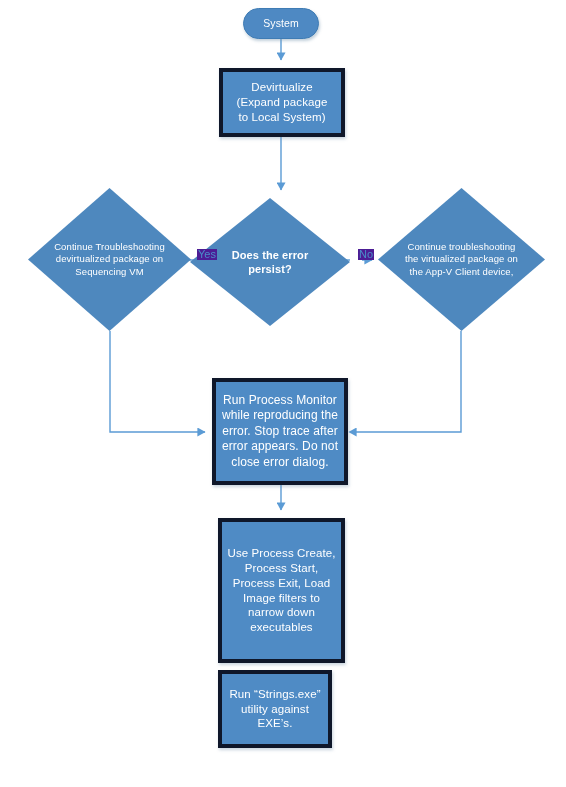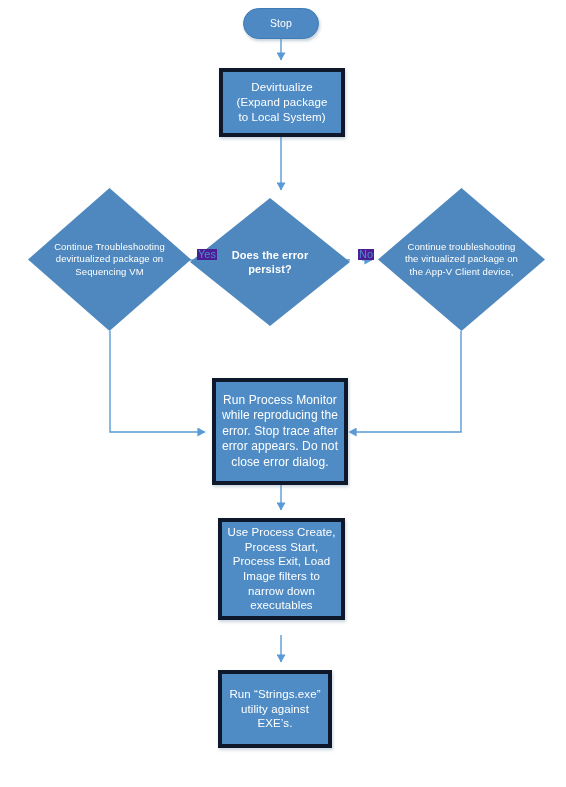--- a/index.html
+++ b/index.html
@@ -64,21 +64,21 @@
     width: 126px; height: 69px;
     font-size: 11.5px;
   }
   #n-procmon {
     left: 212px; top: 378px;
     width: 136px; height: 107px;
     font-size: 12px;
   }
   #n-filters {
     left: 218px; top: 518px;
-    width: 127px; height: 102px;
+    width: 127px; height: 145px;
     font-size: 11.5px;
   }
   #n-strings {
     left: 218px; top: 670px;
     width: 114px; height: 78px;
     font-size: 11.5px;
     text-align: center;
   }
 
   
@@ -172,21 +172,21 @@
 
       
       <line x1="281" y1="485" x2="281" y2="510" marker-end="url(#arrowDown)"></line>
 
       
       <line x1="281" y1="635" x2="281" y2="662" marker-end="url(#arrowDown)"></line>
     </g>
   </svg>
 
   <div class="node pill" id="n-start">
-    <span class="txt">Stop</span>
+    <span class="txt">System</span>
   </div>
 
   <div class="node pbox" id="n-devirtualize">
     <span class="txt">Devirtualize
 (Expand package
 to Local System)</span>
   </div>
 
   <div class="node dia" id="n-left">
     <span class="shape"></span>

